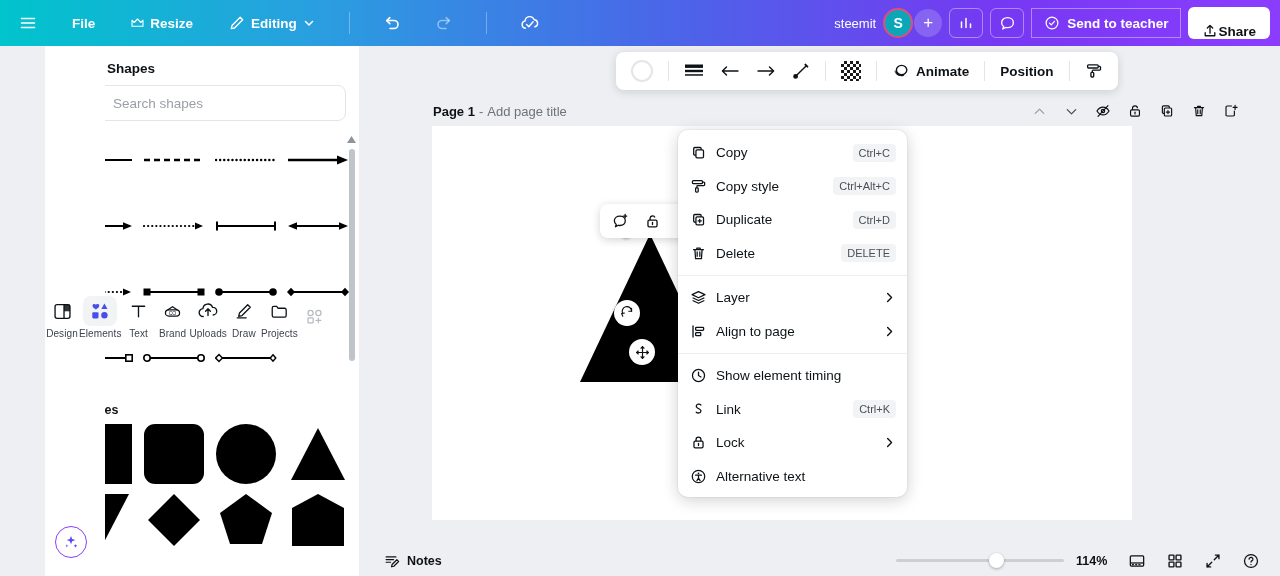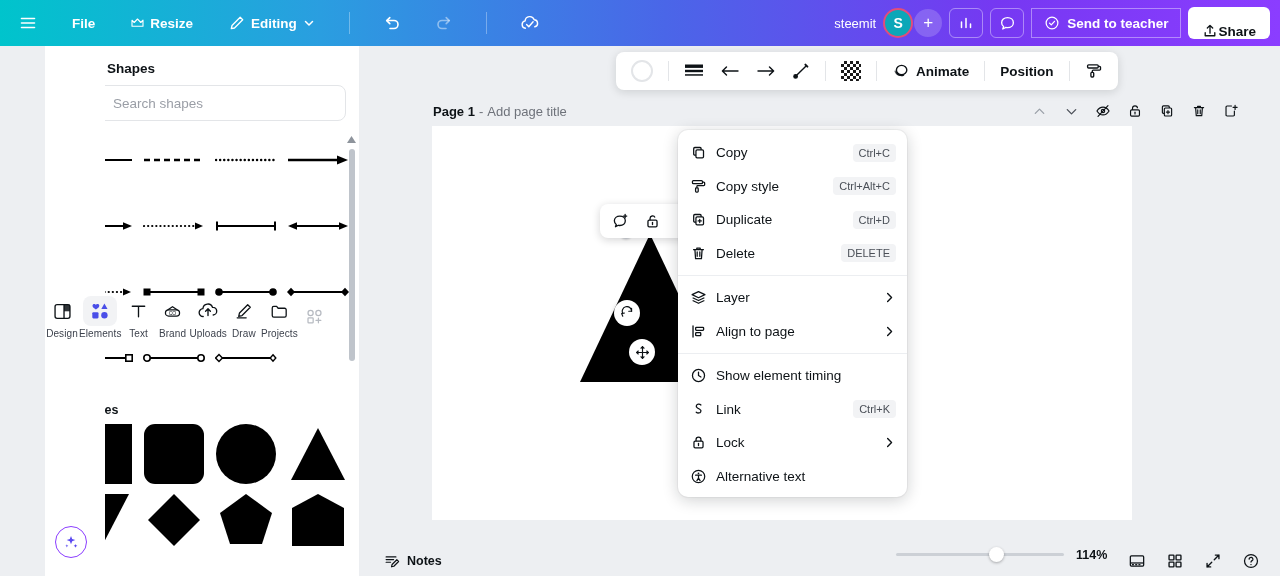--- a/index.html
+++ b/index.html
@@ -209,21 +209,21 @@
 
   
   .bottombar {
     position:absolute; left:360px; bottom:0; width:920px; height:31px;
     display:flex; align-items:center; padding:0 16px; background:#edeff2; z-index:9;
   }
   .notes-btn {
     display:flex; align-items:center; gap:7px; height:26px; padding:0 8px;
     border-radius:5px; cursor:pointer; font-size:12.5px; font-weight:700; color:#0d1216;
   }
-  .bb-right { margin-left:auto; display:flex; gap:12px; }
+  .bb-right { margin-left:auto; display:flex; align-items:center; gap:12px; }
   .zoom-slider { position:relative; width:168px; height:14px; display:flex; align-items:center; cursor:pointer; }
   .zs-track { position:absolute; left:0; right:0; height:3px; background:#ccd0d6; border-radius:2px; }
   .zs-knob {
     position:absolute; left:93px; width:15px; height:15px; border-radius:50%;
     background:#fff; box-shadow:0 1px 3px rgba(0,0,0,.3);
   }
   .zoom-val { font-size:12.5px; font-weight:700; color:#0d1216; min-width:36px; }
   .bb-btn { width:26px; height:26px; display:flex; align-items:center; justify-content:center; border-radius:5px; cursor:pointer; }
 
   

